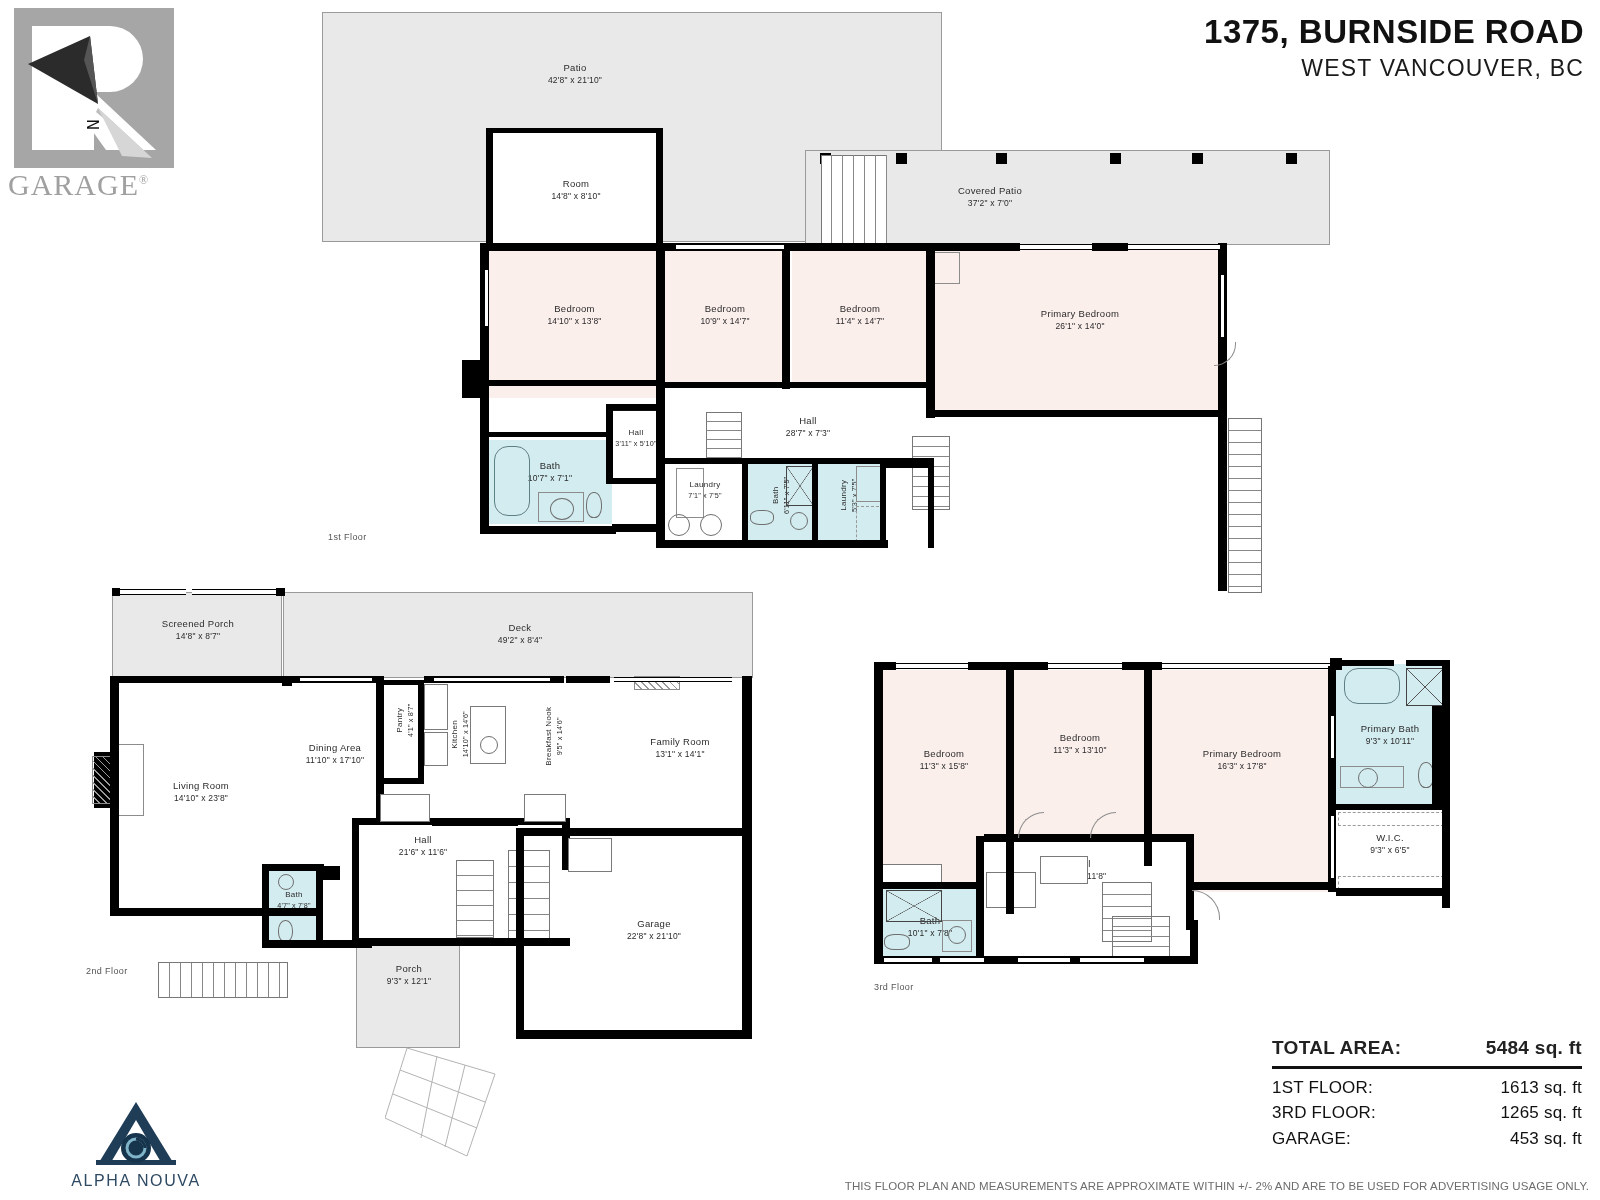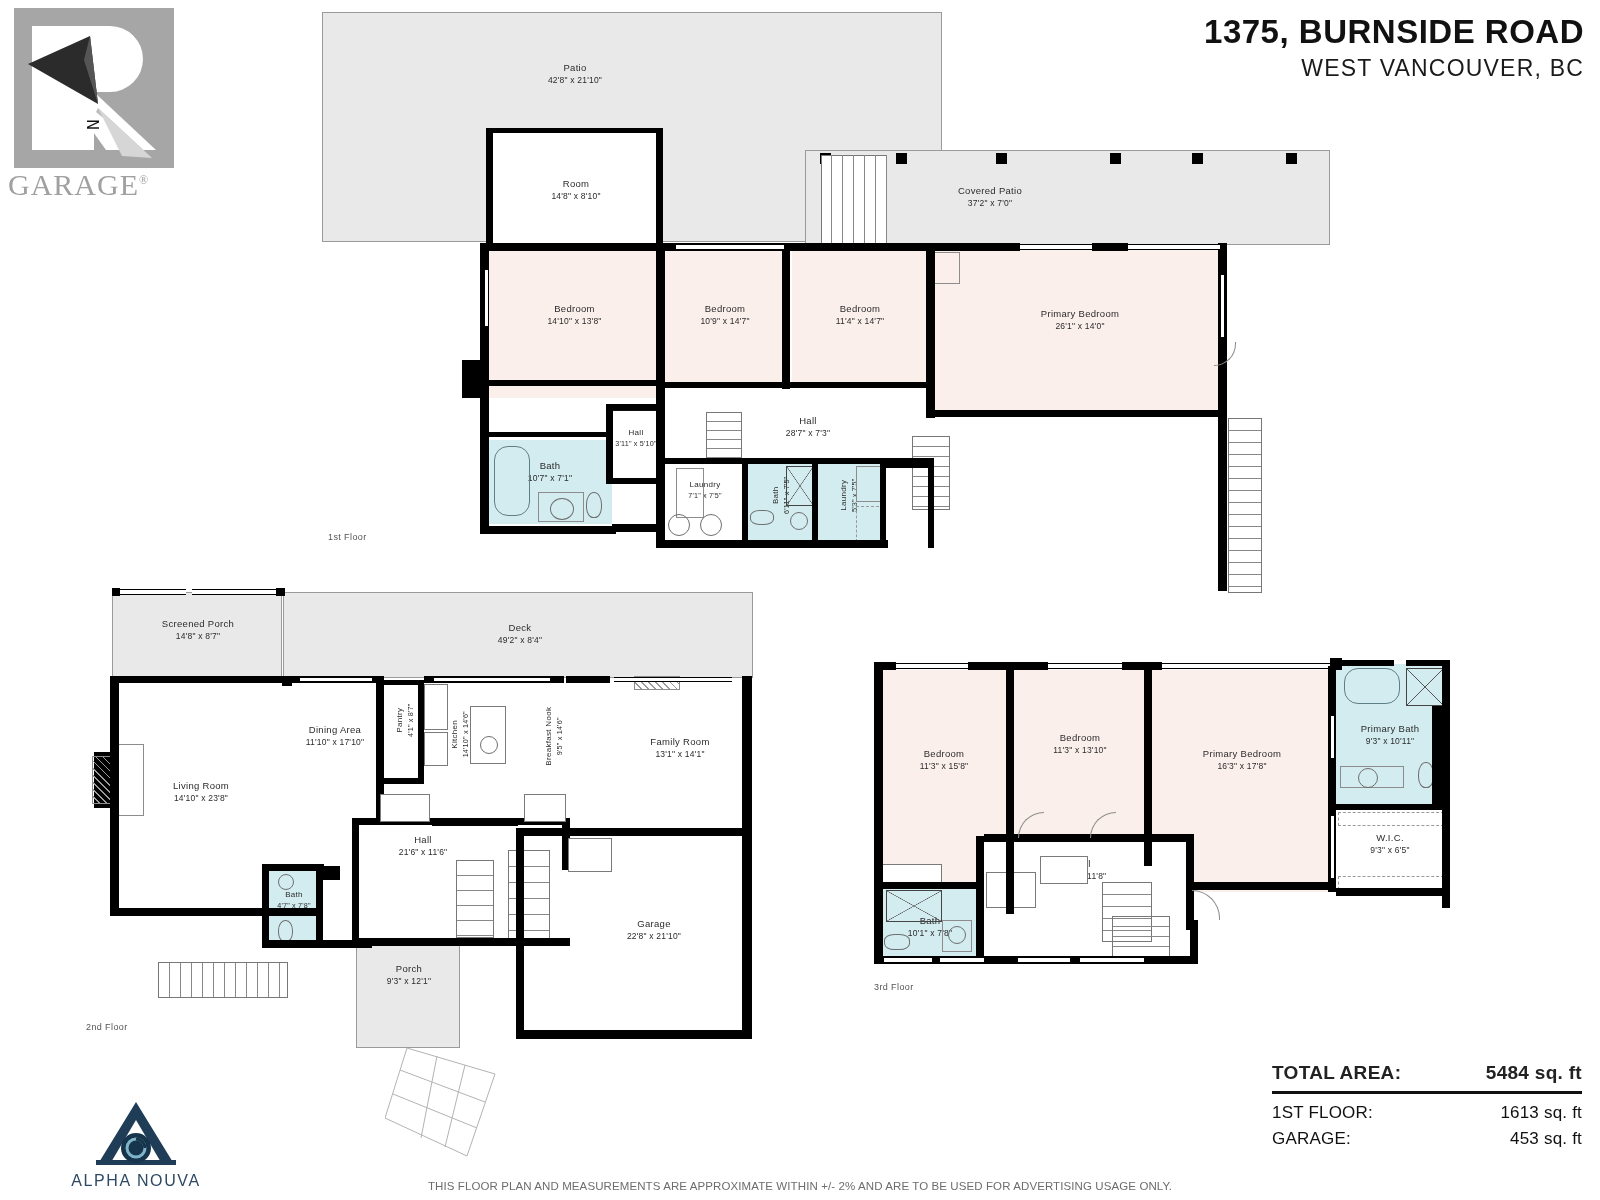--- a/index.html
+++ b/index.html
@@ -55,21 +55,21 @@
   #area-table .rowtot{display:flex;justify-content:space-between;font-size:19px;font-weight:bold;letter-spacing:.3px;padding-bottom:7px;}
   #area-table .hr{height:3px;background:#111;margin-bottom:6px;}
   #area-table .row{display:flex;justify-content:space-between;font-size:17px;line-height:1.52;letter-spacing:.2px;}
   #area-table .row .k{color:#111;}
   #area-table .row .v{color:#111;}
 
   
   #alpha-logo{left:46px;bottom:10px;width:180px;text-align:center;}
   #alpha-logo .an-word{font-size:16px;letter-spacing:1.6px;color:#2e4a63;margin-top:2px;font-family:"Liberation Sans",sans-serif;}
 
-  #disclaimer{left:0;right:0;bottom:8px;text-align:center;font-size:11.5px;color:#6d6d6d;letter-spacing:.1px;}
+  #disclaimer{left:0;right:11px;bottom:8px;text-align:right;font-size:11.5px;color:#6d6d6d;letter-spacing:.1px;}
 </style>
 </head>
 <body>
 
 <div class="abs" id="realtor-logo">
   <div class="rl-box"></div>
   <svg class="rl-r" viewBox="0 0 124 124">
     <rect x="0" y="0" width="36" height="124" fill="#ffffff"></rect>
     <path d="M36 0 H78 A33 33 0 0 1 78 66 H36 Z" fill="#ffffff"></path>
     <path d="M62 66 L124 124 H74 L44 82 Z" fill="#ffffff"></path>
@@ -265,21 +265,21 @@
   <div class="lbl" style="left:118px;top:780px;width:166px;">
     <div class="nm">Living Room</div>
     <div class="dm">14'10" x 23'8"</div>
   </div>
 
   <div class="wall" style="left:94px;top:752px;width:24px;height:56px;"></div>
   <div class="linewall" style="left:92px;top:756px;width:22px;height:48px;background:repeating-linear-gradient(45deg,transparent 0 4px,#9a9a9a 4px 5px);"></div>
   <div class="linewall" style="left:114px;top:744px;width:30px;height:72px;"></div>
 
   <div class="room plain" style="left:286px;top:682px;width:92px;height:140px;"></div>
-  <div class="lbl" style="left:278px;top:724px;width:114px;">
+  <div class="lbl" style="left:278px;top:742px;width:114px;">
     <div class="nm">Dining Area</div>
     <div class="dm">11'10" x 17'10"</div>
   </div>
 
   <div class="room plain" style="left:388px;top:686px;width:34px;height:96px;"></div>
   <div class="lbl small vert" style="left:372px;top:710px;width:66px;">
     <div class="nm">Pantry</div>
     <div class="dm">4'1" x 8'7"</div>
   </div>
 
@@ -380,21 +380,21 @@
   <div class="wall" style="left:516px;top:828px;width:236px;height:8px;"></div>
   <div class="wall" style="left:516px;top:828px;width:8px;height:210px;"></div>
   <div class="wall" style="left:352px;top:938px;width:218px;height:8px;"></div>
   <div class="wall" style="left:516px;top:1030px;width:236px;height:9px;"></div>
   <div class="wall" style="left:432px;top:820px;width:86px;height:6px;"></div>
 
   <div class="counter" style="left:380px;top:794px;width:50px;height:28px;"></div>
   <div class="counter" style="left:524px;top:794px;width:42px;height:28px;"></div>
   <div class="counter" style="left:568px;top:838px;width:44px;height:34px;"></div>
 
-  <div class="floorname" style="left:86px;top:1022px;">2nd Floor</div>
+  <div class="floorname" style="left:86px;top:966px;">2nd Floor</div>
 </div>
 
 <div class="abs" style="left:840px;top:620px;width:660px;height:420px;">
 
   <div class="room bedroom" style="left:40px;top:50px;width:128px;height:250px;"></div>
   <div class="lbl" style="left:38px;top:128px;width:132px;">
     <div class="nm">Bedroom</div>
     <div class="dm">11'3" x 15'8"</div>
   </div>
 
@@ -495,20 +495,24 @@
   <div class="rowtot">
     <span>TOTAL AREA:</span>
     <span>5484 sq. ft</span>
   </div>
   <div class="hr"></div>
   <div class="row">
     <span class="k">1ST  FLOOR:</span>
     <span class="v">1613 sq. ft</span>
   </div>
   <div class="row">
+    <span class="k">3RD  FLOOR:</span>
+    <span class="v">1265 sq. ft</span>
+  </div>
+  <div class="row">
     <span class="k">GARAGE:</span>
     <span class="v">453 sq. ft</span>
   </div>
 </div>
 
 <div class="abs" id="alpha-logo">
   <svg width="96" height="72" viewBox="0 0 96 72" style="display:block;margin:0 auto;">
     <path d="M48 4 L86 66 L74 66 L48 22 L22 66 L10 66 Z" fill="#1f3d57"></path>
     <rect x="8" y="62" width="80" height="5" fill="#1f3d57"></rect>
     <circle cx="48" cy="50" r="15" fill="#16344c"></circle>

